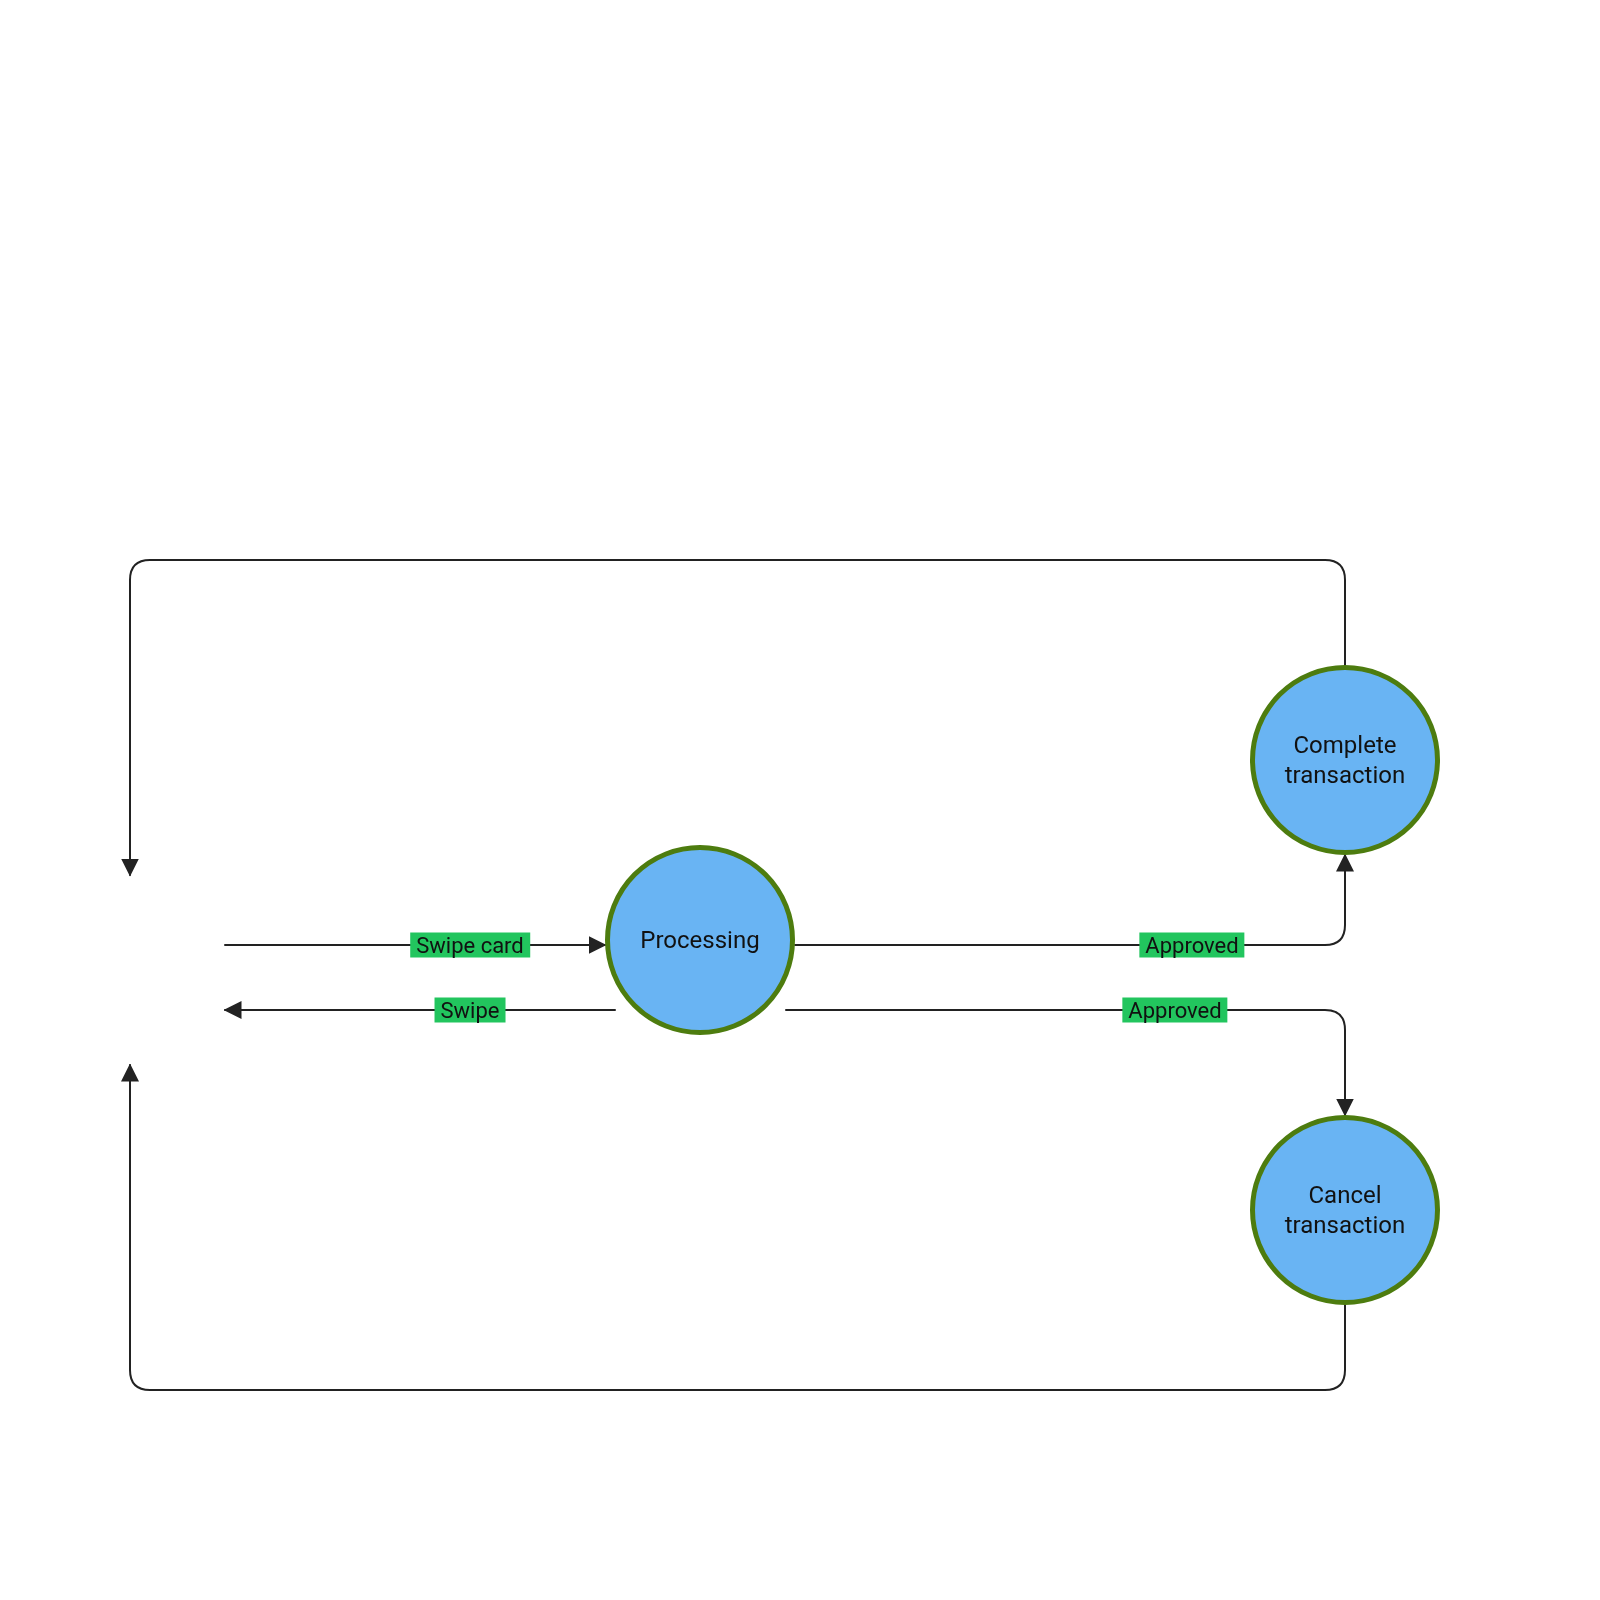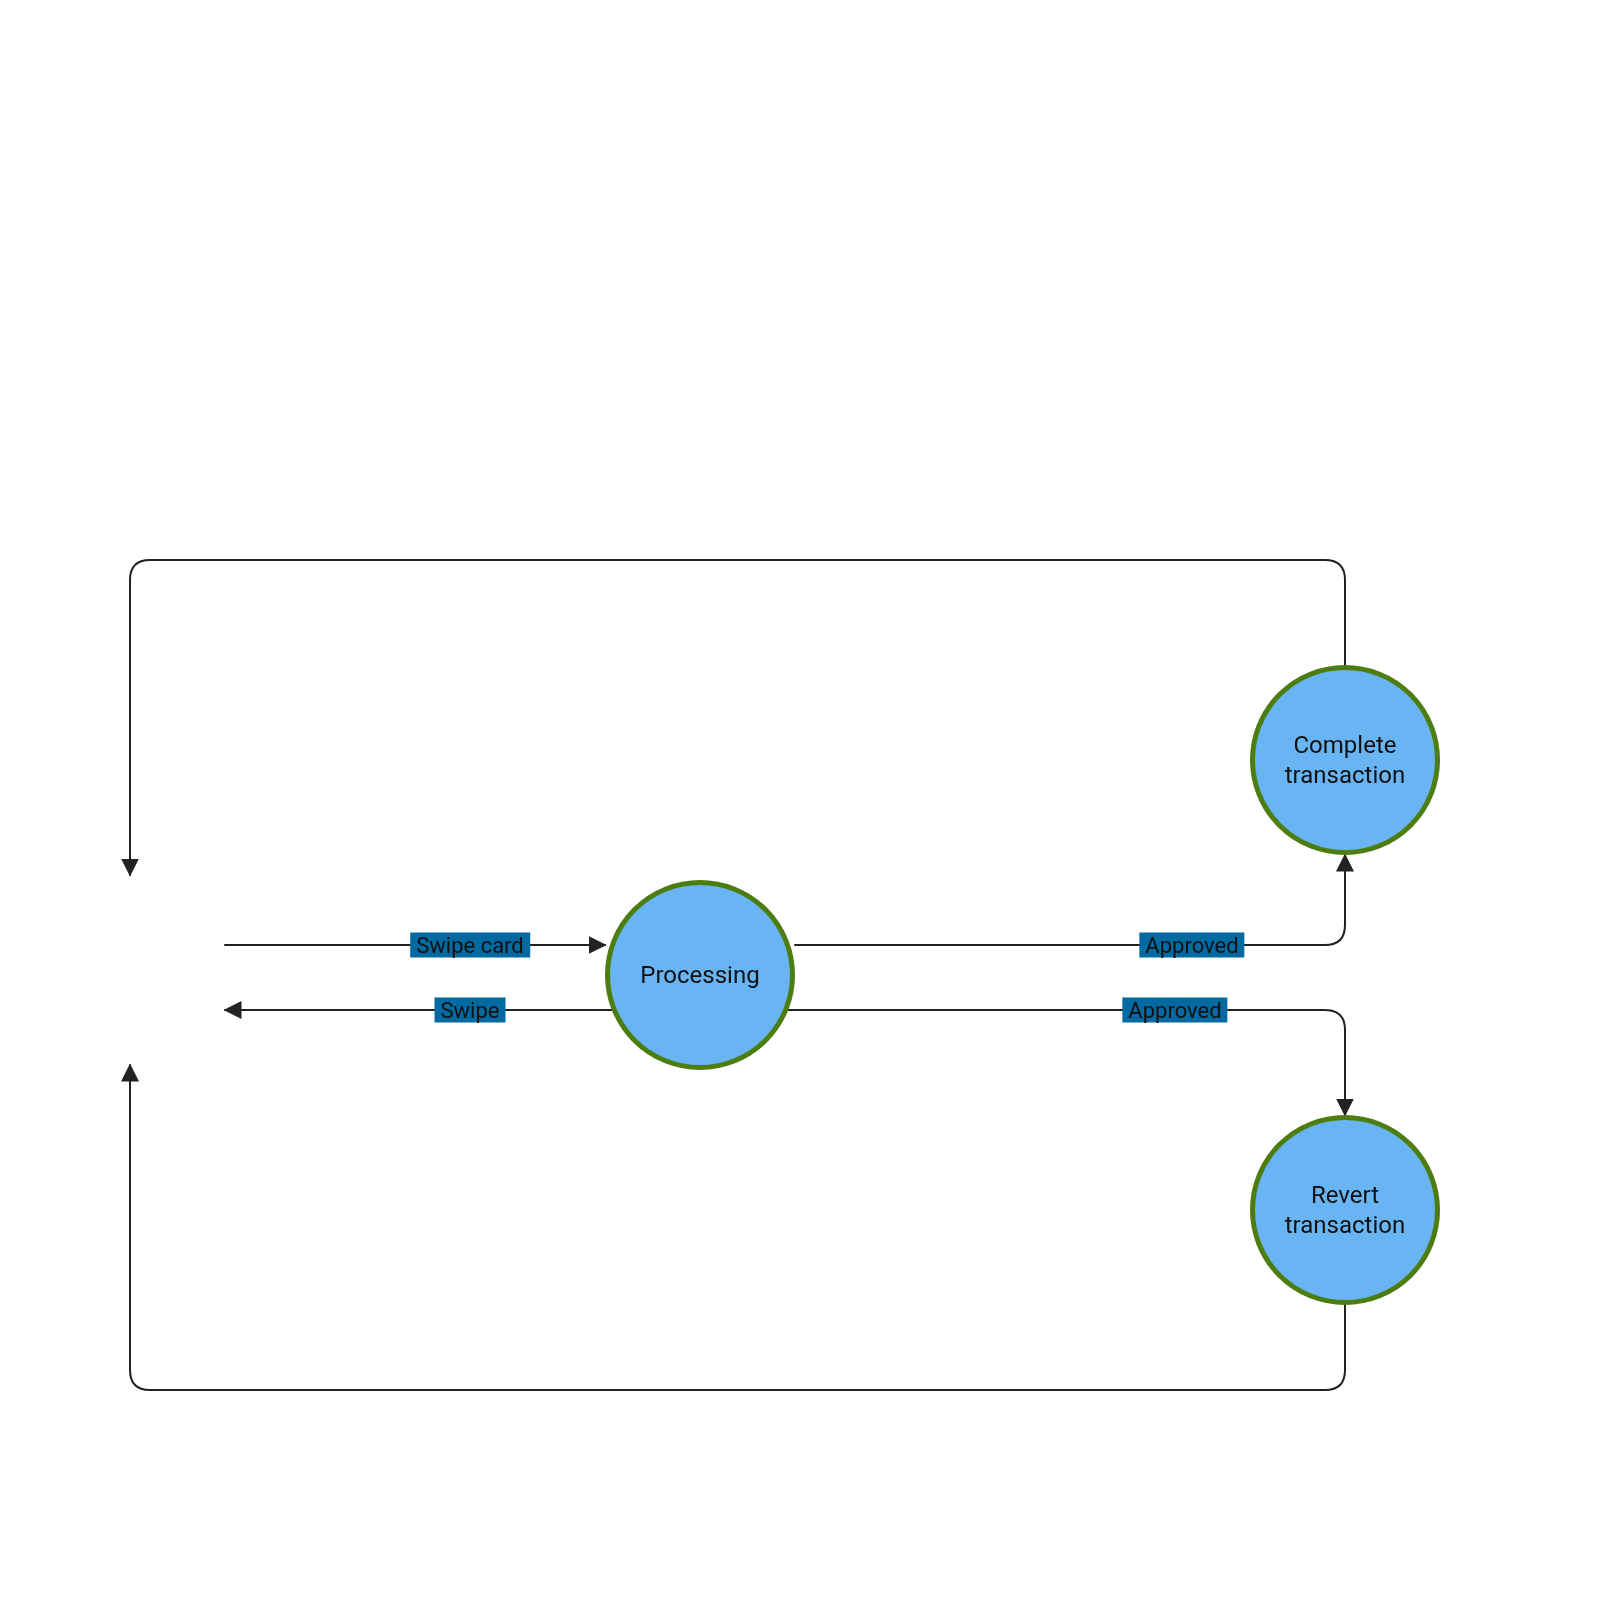--- a/index.html
+++ b/index.html
@@ -37,21 +37,21 @@
     border: 5px solid #4d7c0f;
   }
   .node.big {
     width: 190px;
     height: 190px;
   }
   .edge-label {
     position: absolute;
     font-size: 22px;
     color: #111;
-    background: #0369a1;
+    background: #22c55e;
     padding: 0 6px;
     white-space: nowrap;
     transform: translate(-50%, -50%);
   }
   .edge-stroke {
     stroke: #222;
     stroke-width: 2;
     fill: none;
     stroke-linecap: round;
     stroke-linejoin: round;
@@ -84,31 +84,31 @@
 
   <div class="edge-label" style="left:470px; top:945px;">Swipe card</div>
 
   <div class="edge-label" style="left:470px; top:1010px;">Swipe</div>
 
   <div class="edge-label" style="left:1175px; top:945px;margin-left:17px;">Approved</div>
 
   <div class="edge-label" style="left:1175px; top:1010px;">Approved</div>
 
 
-  <div class="node big" style="left:605px; top:880px;">
+  <div class="node big" style="left:605px; top:845px;">
     <span>Processing</span>
   </div>
 
   <div class="node big" style="left:1250px; top:665px;">
     <span>
       <span>Complete</span><br>
       <span>transaction</span>
     </span>
   </div>
 
   <div class="node big" style="left:1250px; top:1115px;">
     <span>
-      <span>Revert</span><br>
+      <span>Cancel</span><br>
       <span>transaction</span>
     </span>
   </div>
 
 </div>
 
 </body></html>

